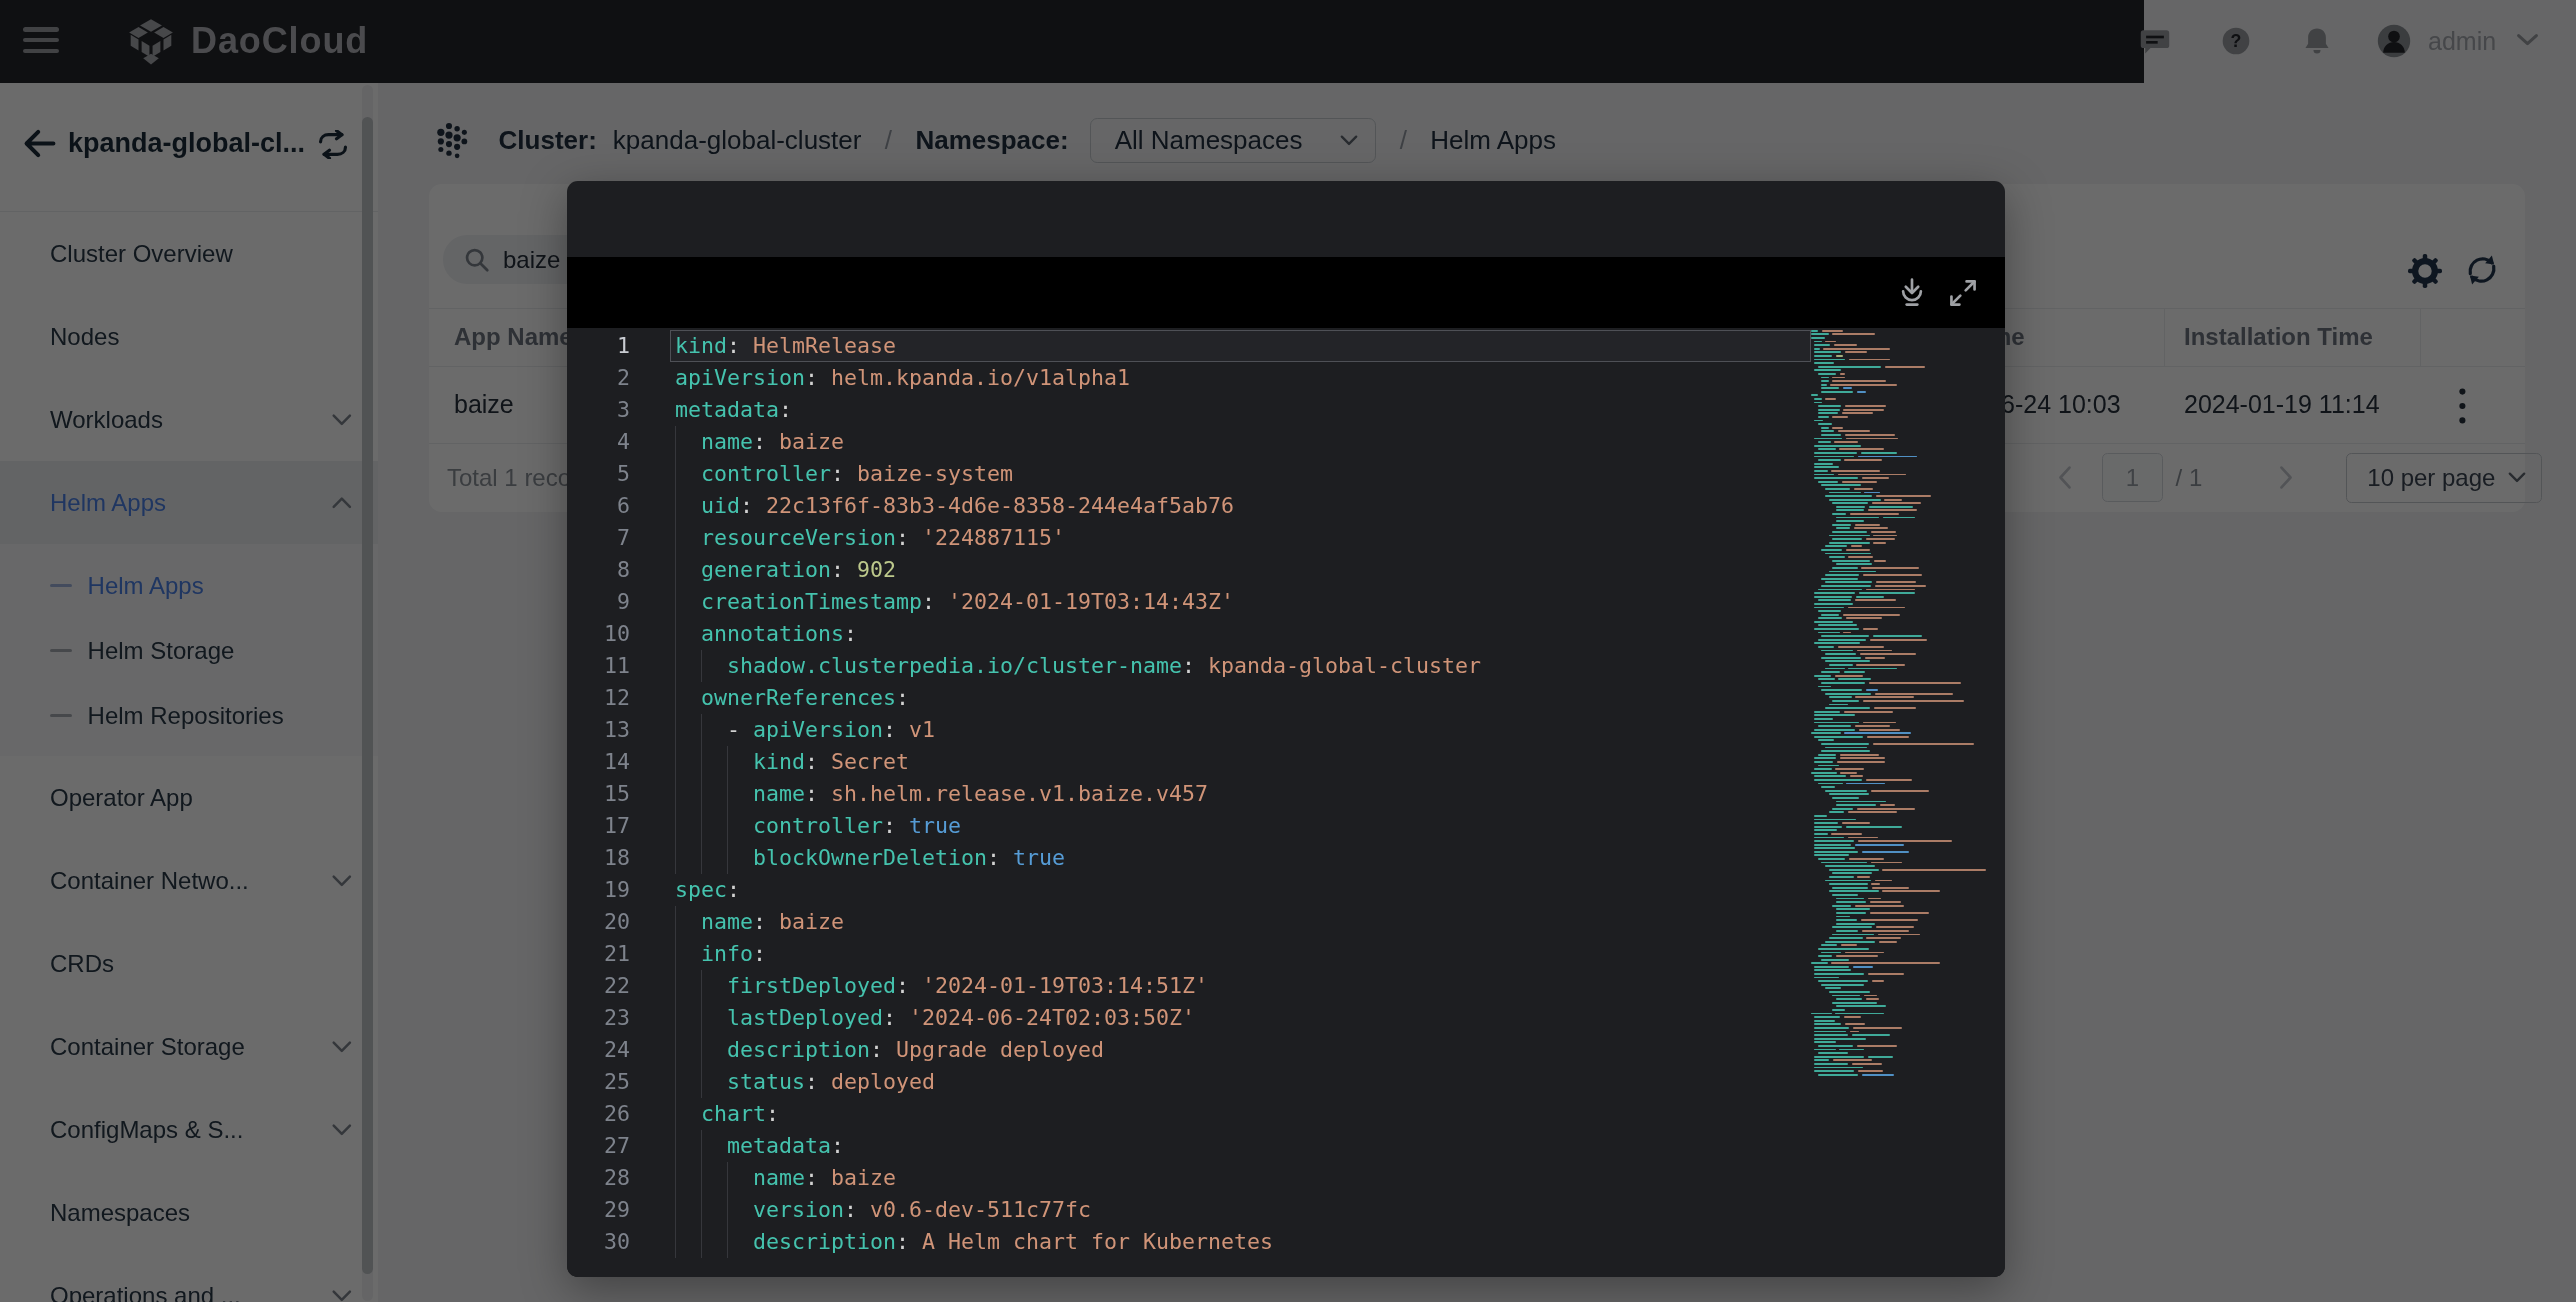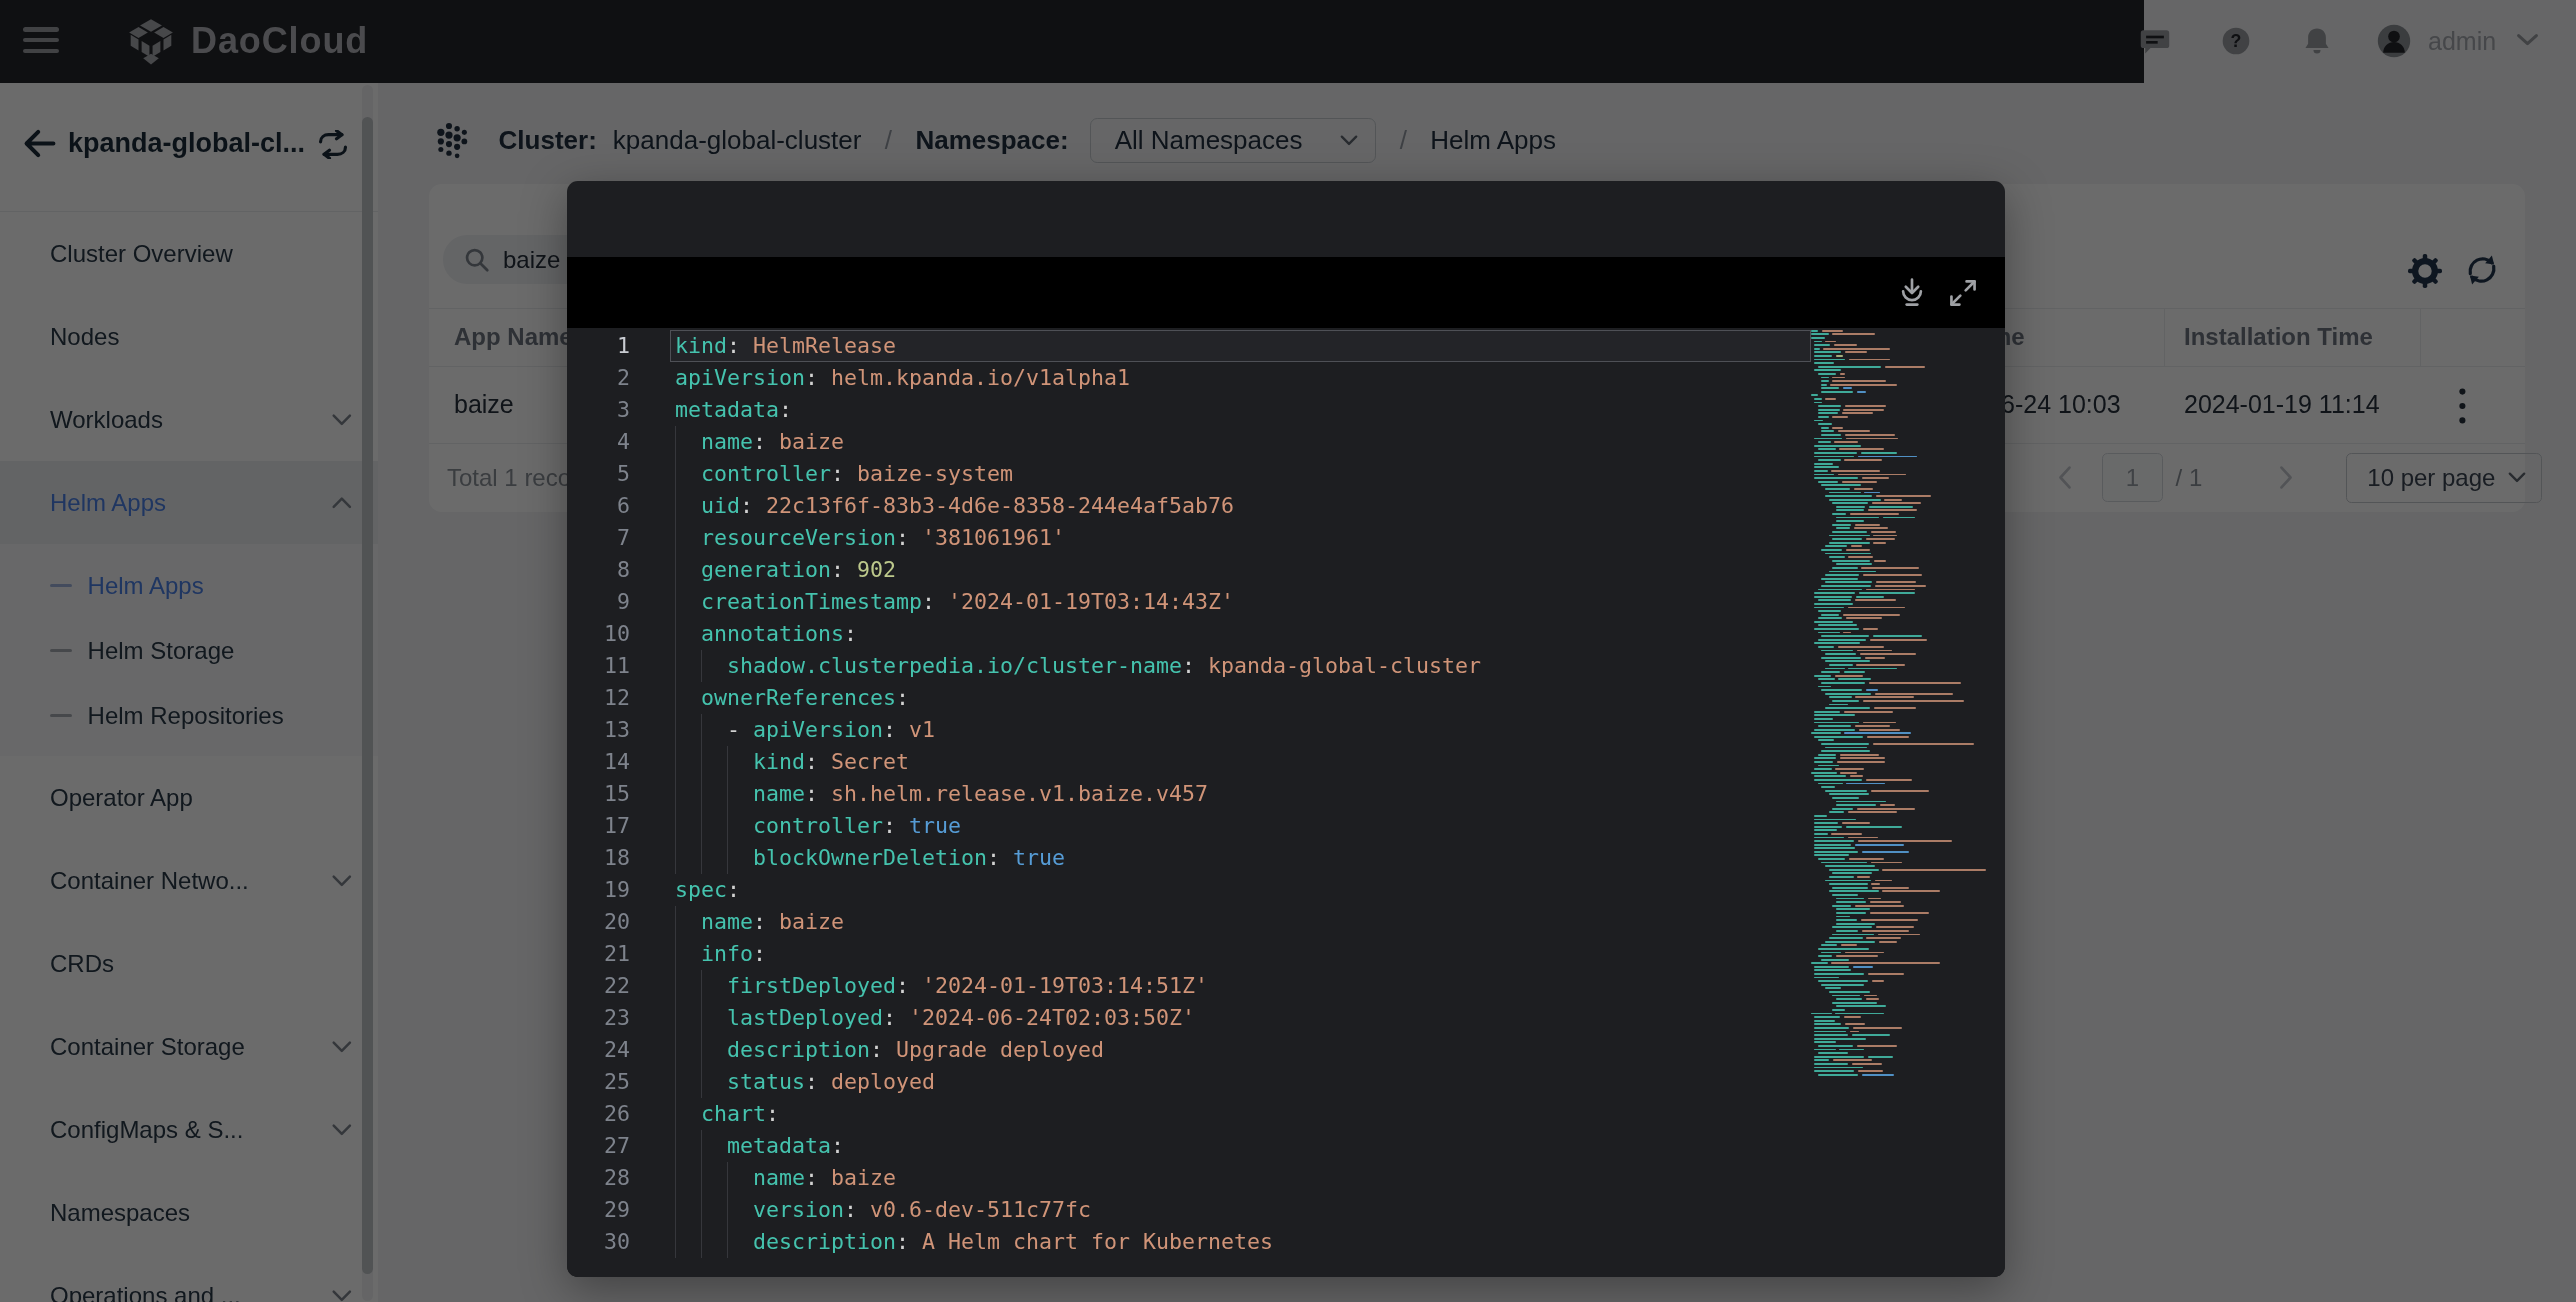--- a/index.html
+++ b/index.html
@@ -378,21 +378,21 @@
       </div>
     </div>
     <div class="editor">
       <div class="rows" id="code-rows">
           <div class="crow active"><div class="hl"></div><span class="ln">1</span><span class="ltxt"><span class="k">kind</span><span class="p">:</span><span class="s"> HelmRelease</span></span></div>
           <div class="crow"><span class="ln">2</span><span class="ltxt"><span class="k">apiVersion</span><span class="p">:</span><span class="s"> helm.kpanda.io/v1alpha1</span></span></div>
           <div class="crow"><span class="ln">3</span><span class="ltxt"><span class="k">metadata</span><span class="p">:</span></span></div>
           <div class="crow"><span class="ln">4</span><span class="ltxt"><span class="g" style="left:0ch"></span><span class="w">  </span><span class="k">name</span><span class="p">:</span><span class="s"> baize</span></span></div>
           <div class="crow"><span class="ln">5</span><span class="ltxt"><span class="g" style="left:0ch"></span><span class="w">  </span><span class="k">controller</span><span class="p">:</span><span class="s"> baize-system</span></span></div>
           <div class="crow"><span class="ln">6</span><span class="ltxt"><span class="g" style="left:0ch"></span><span class="w">  </span><span class="k">uid</span><span class="p">:</span><span class="s"> 22c13f6f-83b3-4d6e-8358-244e4af5ab76</span></span></div>
-          <div class="crow"><span class="ln">7</span><span class="ltxt"><span class="g" style="left:0ch"></span><span class="w">  </span><span class="k">resourceVersion</span><span class="p">:</span><span class="s"> '381061961'</span></span></div>
+          <div class="crow"><span class="ln">7</span><span class="ltxt"><span class="g" style="left:0ch"></span><span class="w">  </span><span class="k">resourceVersion</span><span class="p">:</span><span class="s"> '224887115'</span></span></div>
           <div class="crow"><span class="ln">8</span><span class="ltxt"><span class="g" style="left:0ch"></span><span class="w">  </span><span class="k">generation</span><span class="p">:</span><span class="n"> 902</span></span></div>
           <div class="crow"><span class="ln">9</span><span class="ltxt"><span class="g" style="left:0ch"></span><span class="w">  </span><span class="k">creationTimestamp</span><span class="p">:</span><span class="s"> '2024-01-19T03:14:43Z'</span></span></div>
           <div class="crow"><span class="ln">10</span><span class="ltxt"><span class="g" style="left:0ch"></span><span class="w">  </span><span class="k">annotations</span><span class="p">:</span></span></div>
           <div class="crow"><span class="ln">11</span><span class="ltxt"><span class="g" style="left:0ch"></span><span class="g" style="left:2ch"></span><span class="w">    </span><span class="k">shadow.clusterpedia.io/cluster-name</span><span class="p">:</span><span class="s"> kpanda-global-cluster</span></span></div>
           <div class="crow"><span class="ln">12</span><span class="ltxt"><span class="g" style="left:0ch"></span><span class="w">  </span><span class="k">ownerReferences</span><span class="p">:</span></span></div>
           <div class="crow"><span class="ln">13</span><span class="ltxt"><span class="g" style="left:0ch"></span><span class="g" style="left:2ch"></span><span class="w">    </span><span class="p">- </span><span class="k">apiVersion</span><span class="p">:</span><span class="s"> v1</span></span></div>
           <div class="crow"><span class="ln">14</span><span class="ltxt"><span class="g" style="left:0ch"></span><span class="g" style="left:2ch"></span><span class="g" style="left:4ch"></span><span class="w">      </span><span class="k">kind</span><span class="p">:</span><span class="s"> Secret</span></span></div>
           <div class="crow"><span class="ln">15</span><span class="ltxt"><span class="g" style="left:0ch"></span><span class="g" style="left:2ch"></span><span class="g" style="left:4ch"></span><span class="w">      </span><span class="k">name</span><span class="p">:</span><span class="s"> sh.helm.release.v1.baize.v457</span></span></div>
           <div class="crow"><span class="ln">17</span><span class="ltxt"><span class="g" style="left:0ch"></span><span class="g" style="left:2ch"></span><span class="g" style="left:4ch"></span><span class="w">      </span><span class="k">controller</span><span class="p">:</span><span class="b"> true</span></span></div>
           <div class="crow"><span class="ln">18</span><span class="ltxt"><span class="g" style="left:0ch"></span><span class="g" style="left:2ch"></span><span class="g" style="left:4ch"></span><span class="w">      </span><span class="k">blockOwnerDeletion</span><span class="p">:</span><span class="b"> true</span></span></div>

